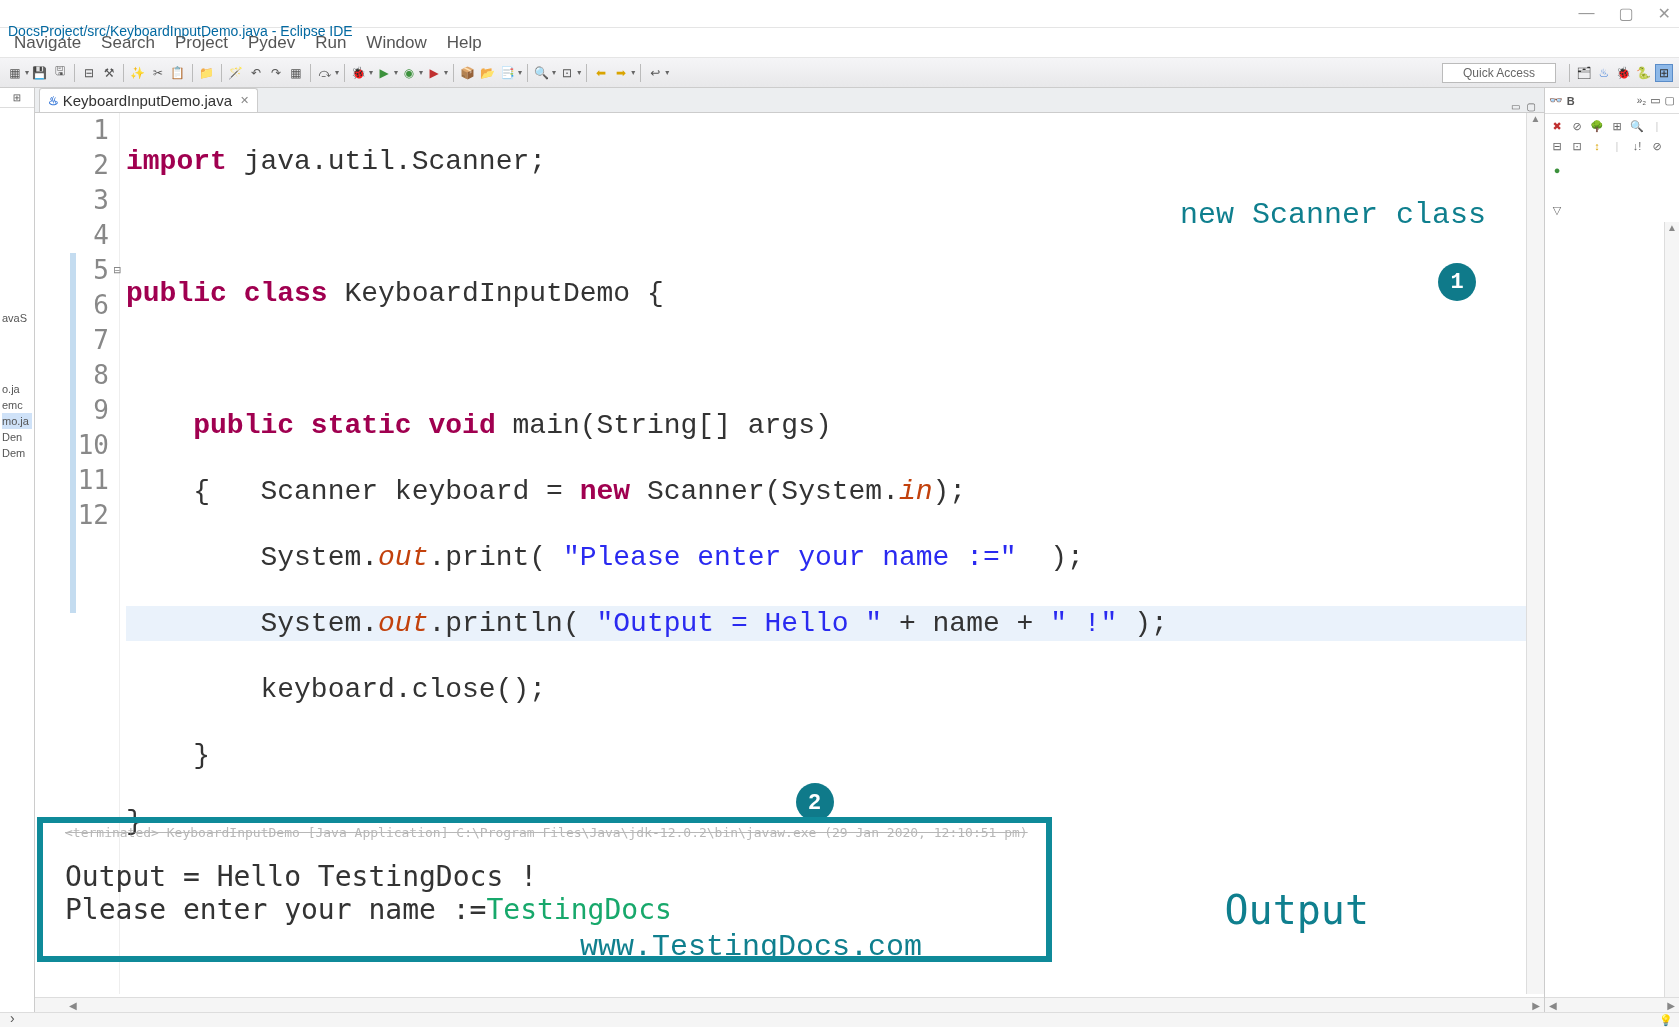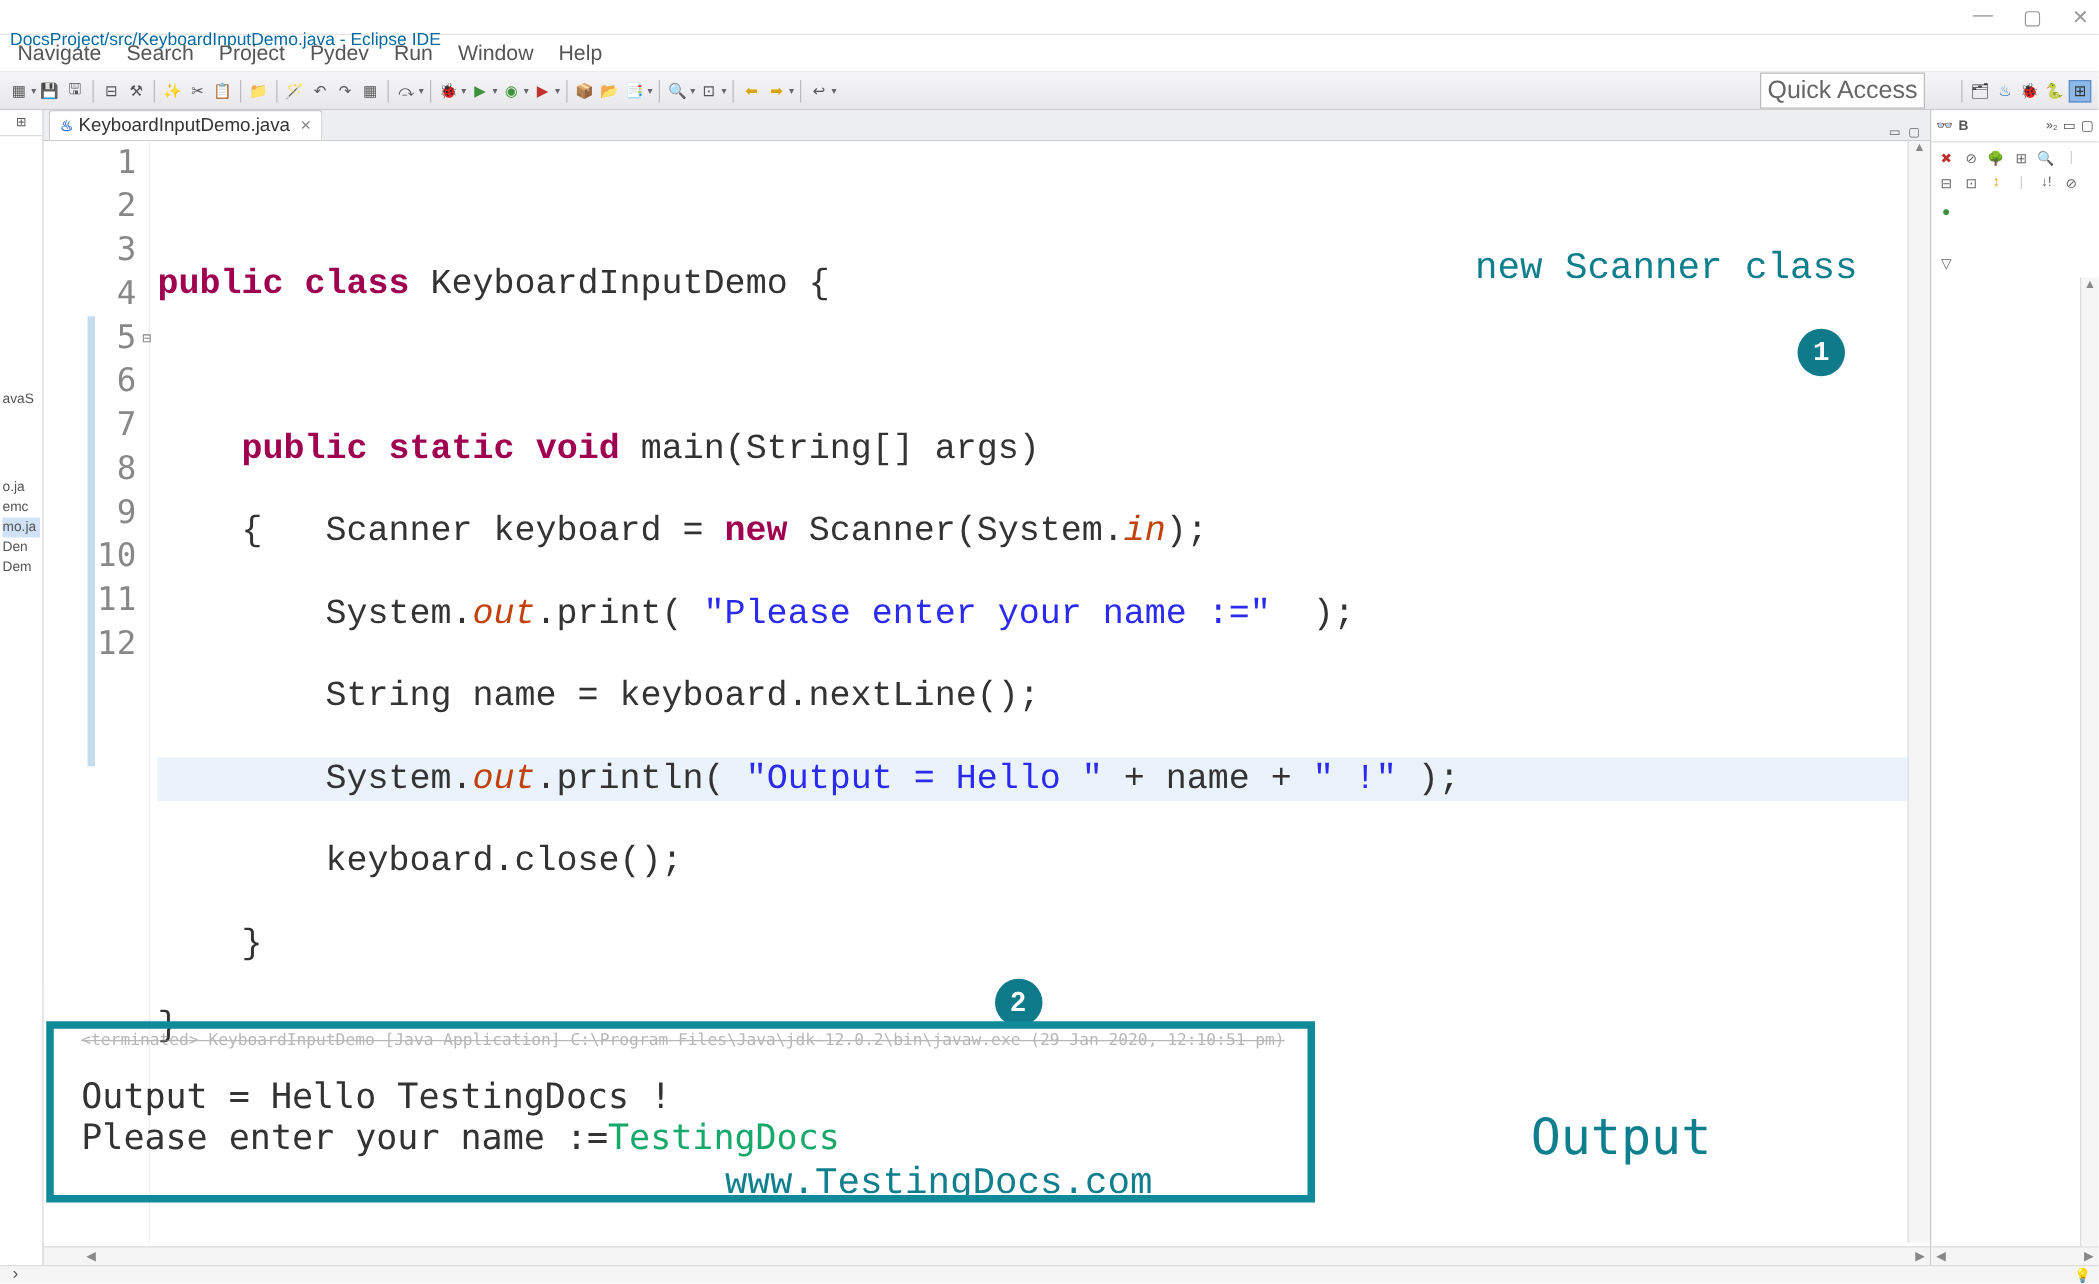--- a/index.html
+++ b/index.html
@@ -8,21 +8,21 @@
 .title-bar .title { flex: 1; font-size: 14px; color: #0369a1; margin-top: 34px; }
 .title-bar .win-controls { display: flex; gap: 24px; }
 .title-bar .win-controls span { font-size: 16px; color: #999; cursor: pointer; }
 .menu-bar { height: 30px; display: flex; align-items: flex-end; padding: 0 4px; background: #fff; border-bottom: 1px solid #e5e5e5; }
 .menu-bar .item { padding: 4px 10px; font-size: 17px; color: #555; cursor: pointer; }
 .toolbar { height: 30px; display: flex; align-items: center; padding: 2px 6px; background: linear-gradient(#f5f5f7,#e8e8ea); border-bottom: 1px solid #ccc; gap: 2px; }
 .toolbar .tb-icon { width: 18px; height: 18px; display: inline-flex; align-items: center; justify-content: center; font-size: 12px; color: #555; }
 .toolbar .sep { width: 1px; height: 18px; background: #bbb; margin: 0 3px; }
 .toolbar .tb-drop { font-size: 8px; color: #666; margin-left: -1px; }
 .toolbar .spacer { flex: 1; }
-.quick-access { border: 1px solid #bbb; background: #fff; padding: 2px 5px; font-size: 20px; color: #666; margin-right: 24px; }
+.quick-access { border: 1px solid #bbb; background: #fff; padding: 2px 20px; font-size: 12px; color: #666; margin-right: 8px; }
 .toolbar .persp-icon { width: 18px; height: 18px; display: inline-flex; align-items: center; justify-content: center; font-size: 12px; }
 .workspace { display: flex; height: calc(100% - 88px - 15px); }
 .left-col { width: 35px; background: #fff; border-right: 1px solid #ccc; display: flex; flex-direction: column; }
 .left-col .vtab { width: 100%; padding: 4px 0; text-align: center; font-size: 10px; color: #555; border-bottom: 1px solid #ddd; cursor: pointer; }
 .left-col .vlist { font-size: 11px; color: #555; padding: 2px; }
 .left-col .vlist div { white-space: nowrap; overflow: hidden; padding: 2px 0; cursor: pointer; }
 .center-col { flex: 1; display: flex; flex-direction: column; }
 .editor-area { flex: 1; display: flex; flex-direction: column; border-bottom: 1px solid #ccc; min-height: 0; }
 .editor-tabs { height: 28px; display: flex; align-items: flex-end; background: #eceef0; border-bottom: 1px solid #ccc; padding-left: 4px; }
 .editor-tab { display: flex; align-items: center; background: #fff; border: 1px solid #ccc; border-bottom: none; padding: 3px 8px; font-size: 15px; color: #333; border-radius: 3px 3px 0 0; gap: 4px; }
@@ -194,27 +194,27 @@
           <div class="ln">5<span style="position:absolute;right:-2px;font-size:12px;color:#888">⊟</span></div>
           <div class="ln">6</div>
             <div class="ln">7</div>
             <div class="ln">8</div>
             <div class="ln">9</div>
           <div class="ln">10</div>
             <div class="ln">11</div>
             <div class="ln">12</div>
         </div>
         <div class="code">
+<div class="line"><span class="kw">import</span><span> java.util.Scanner;</span></div>
 <div class="line"></div>
 <div class="line"><span class="kw">public</span> <span class="kw">class</span><span> KeyboardInputDemo {</span></div>
 <div class="line"></div>
 <div class="line">    <span class="kw">public</span> <span class="kw">static</span> <span class="kw">void</span><span> main(String[] args)</span></div>
 <div class="line"><span>    {   Scanner keyboard = </span><span class="kw">new</span><span> Scanner(System.</span><span class="fld">in</span><span>);</span></div>
 <div class="line"><span>        System.</span><span class="fld">out</span><span>.print( </span><span class="str">"Please enter your name :="</span><span>  );</span></div>
-<div class="line">        String name = keyboard.nextLine();</div>
 <div class="line hl"><span>        System.</span><span class="fld">out</span><span>.println( </span><span class="str">"Output = Hello "</span><span> + name + </span><span class="str">" !"</span><span> );</span></div>
 <div class="line">        keyboard.close();</div>
 <div class="line">    }</div>
 <div class="line">}</div>
           <div class="annotation1">new Scanner class</div>
           <div class="badge" style="top:150px;right:50px">1</div>
           <div class="url-annot">www.TestingDocs.com</div>
         </div>
         <div class="vscroll">
           <div class="arrow">▲</div>

